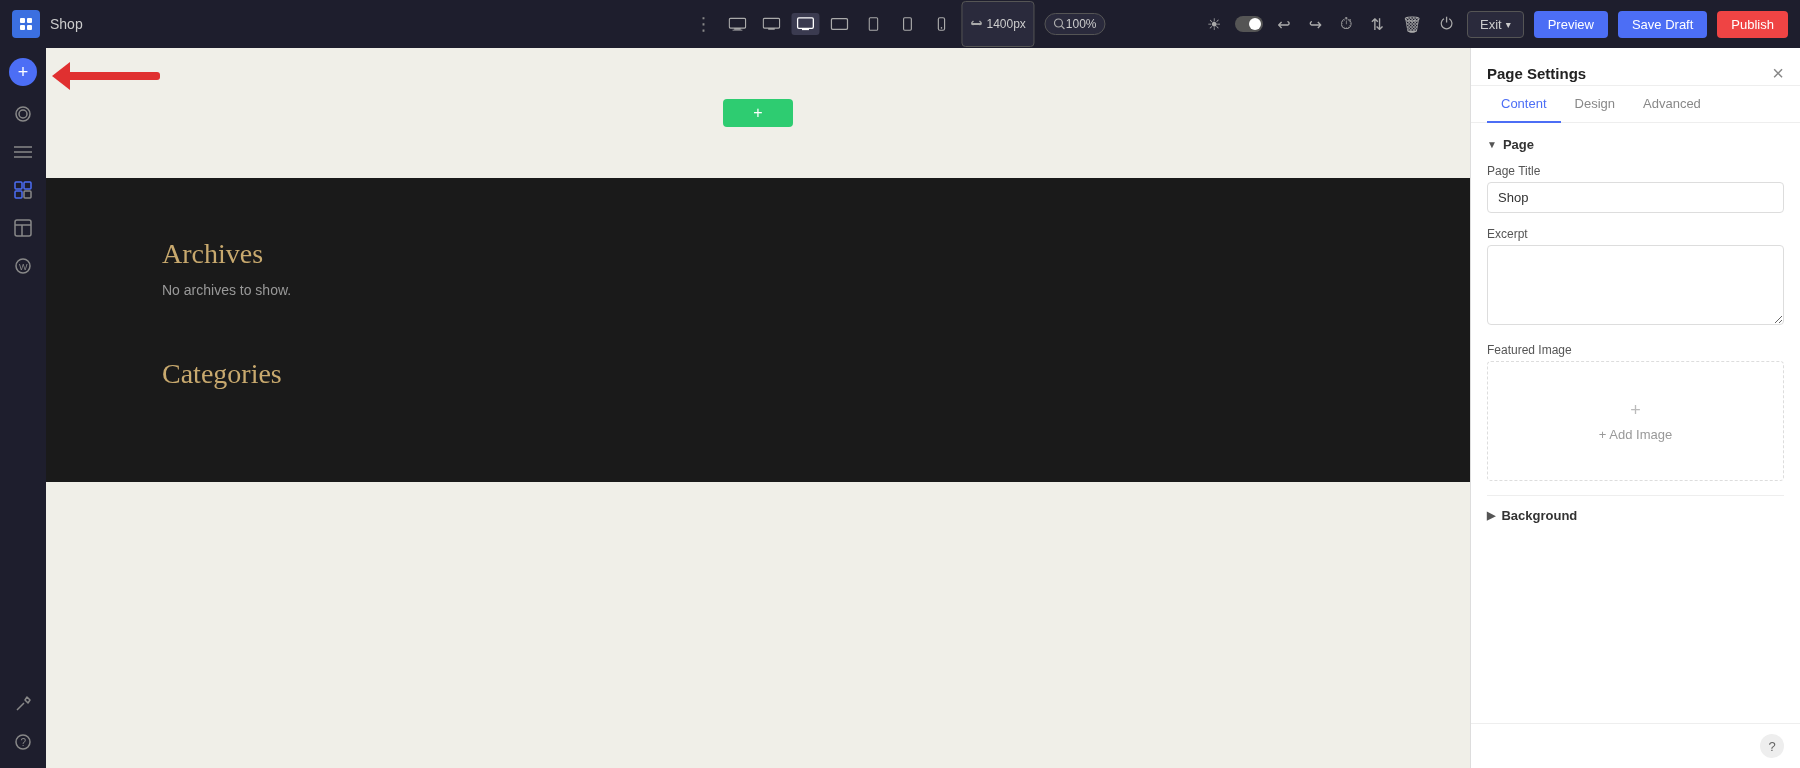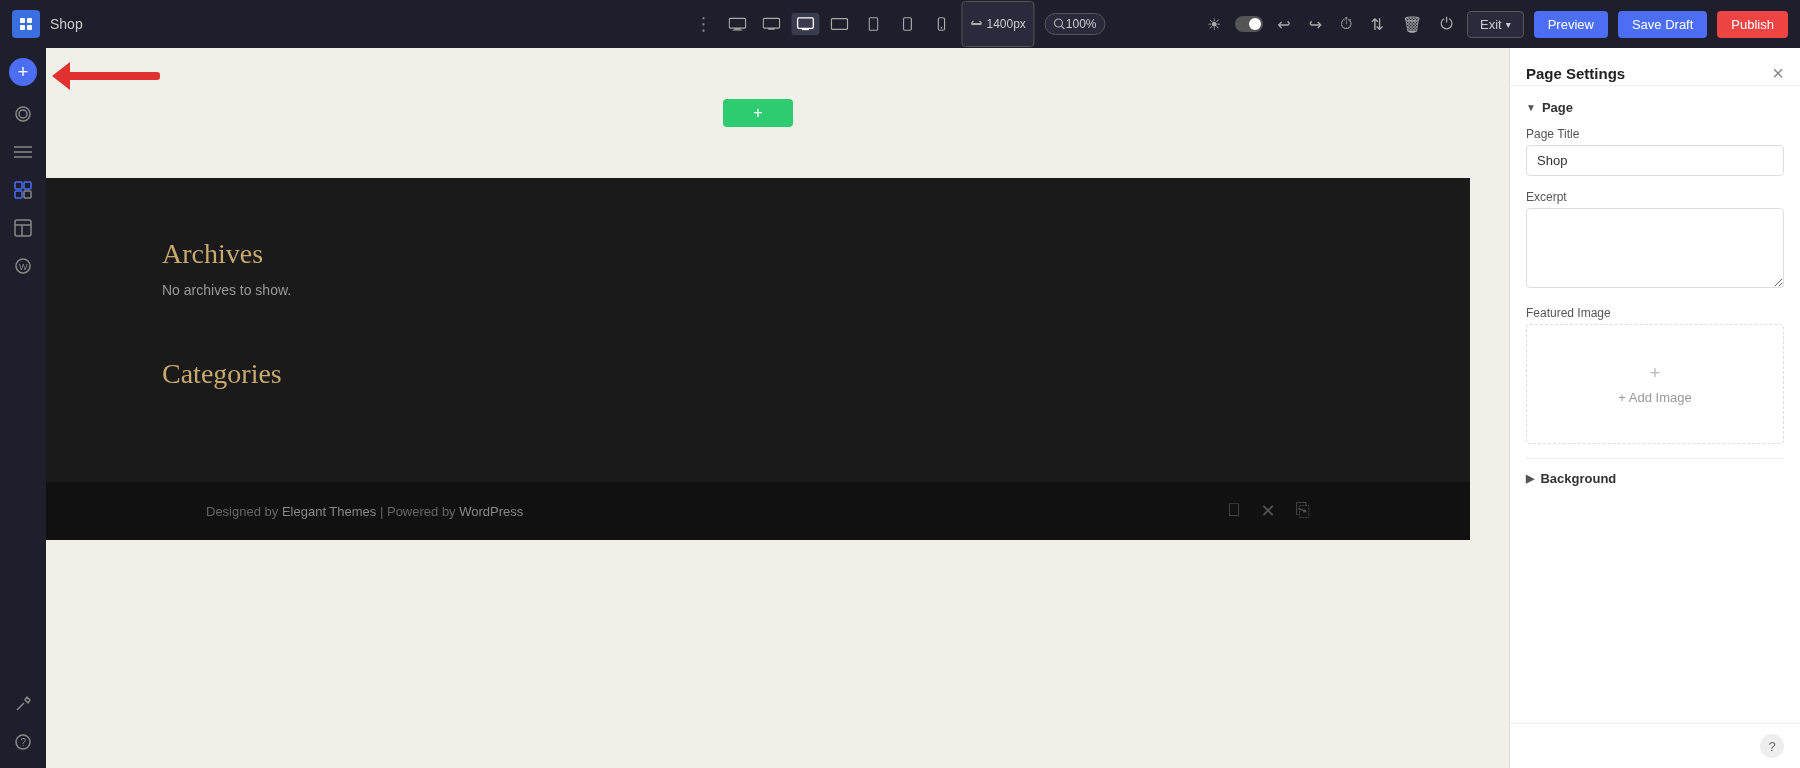--- a/index.html
+++ b/index.html
@@ -132,21 +132,21 @@
     }
     .footer-text { font-size: 13px; color: #666; }
     .footer-text a { color: #888; }
     .footer-icons { display: flex; gap: 20px; }
     .footer-icon { color: #555; font-size: 18px; }
 
     .canvas-bottom { height: 200px; background: #f0efe8; }
 
     
     .right-panel {
-      position: fixed; top: 48px; right: 0; width: 291px; bottom: 0;
+      position: fixed; top: 48px; right: 0; width: 330px; bottom: 0;
       background: white; border-left: 1px solid #ddd;
       display: flex; flex-direction: column; overflow: hidden;
     }
     .panel-header {
       display: flex; align-items: center; justify-content: space-between;
       padding: 14px 16px 0; border-bottom: 1px solid #eee;
     }
     .panel-title { font-size: 15px; font-weight: 600; color: #222; }
     .panel-close {
       background: none; border: none; color: #888; font-size: 20px; cursor: pointer;
@@ -374,41 +374,33 @@
     </button>
   </div>
 
   <div class="dark-section">
     <h2>Archives</h2>
     <p>No archives to show.</p>
     <div class="section-gap"></div>
     <h2>Categories</h2>
   </div>
 
-  <div class="footer-bar">
-    <div class="footer-text">
-      <span>Designed by</span>
-      <a>Elegant Themes</a>
-      <span> | Powered by </span>
-      <a>WordPress</a>
-    </div>
-    <div class="footer-icons">
-      <span class="footer-icon"></span>
-      <span class="footer-icon" style="font-style:normal;">✕</span>
-      <span class="footer-icon">⎘</span>
-    </div>
-  </div>
 
   <div class="canvas-bottom"></div>
 </div>
 
 <div class="right-panel">
   <div class="panel-header">
     <span class="panel-title">Page Settings</span>
     <button class="panel-close">×</button>
+  </div>
+  <div class="panel-tabs">
+    <div class="panel-tab active">Content</div>
+    <div class="panel-tab">Design</div>
+    <div class="panel-tab">Advanced</div>
   </div>
 
   <div class="panel-body">
     <div class="section-header-row">
       <span class="chevron">▼</span>
       <span>Page</span>
     </div>
 
 
     <div class="field-group">

